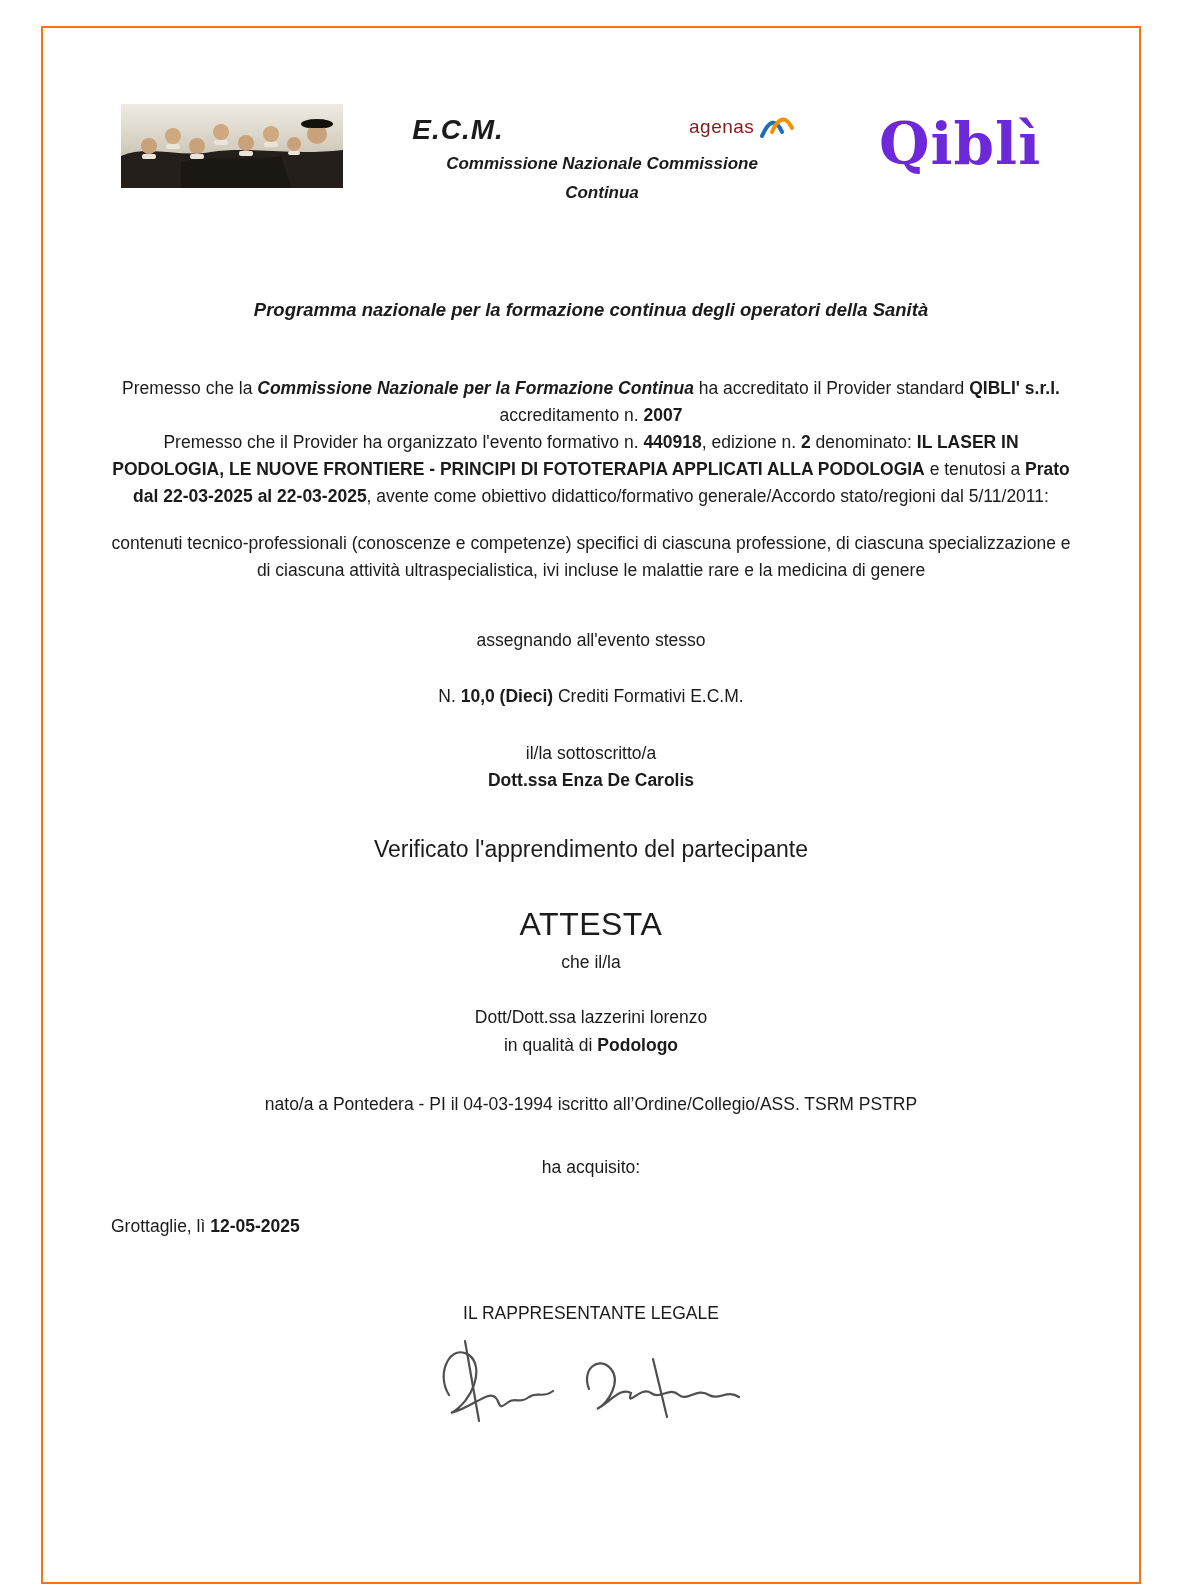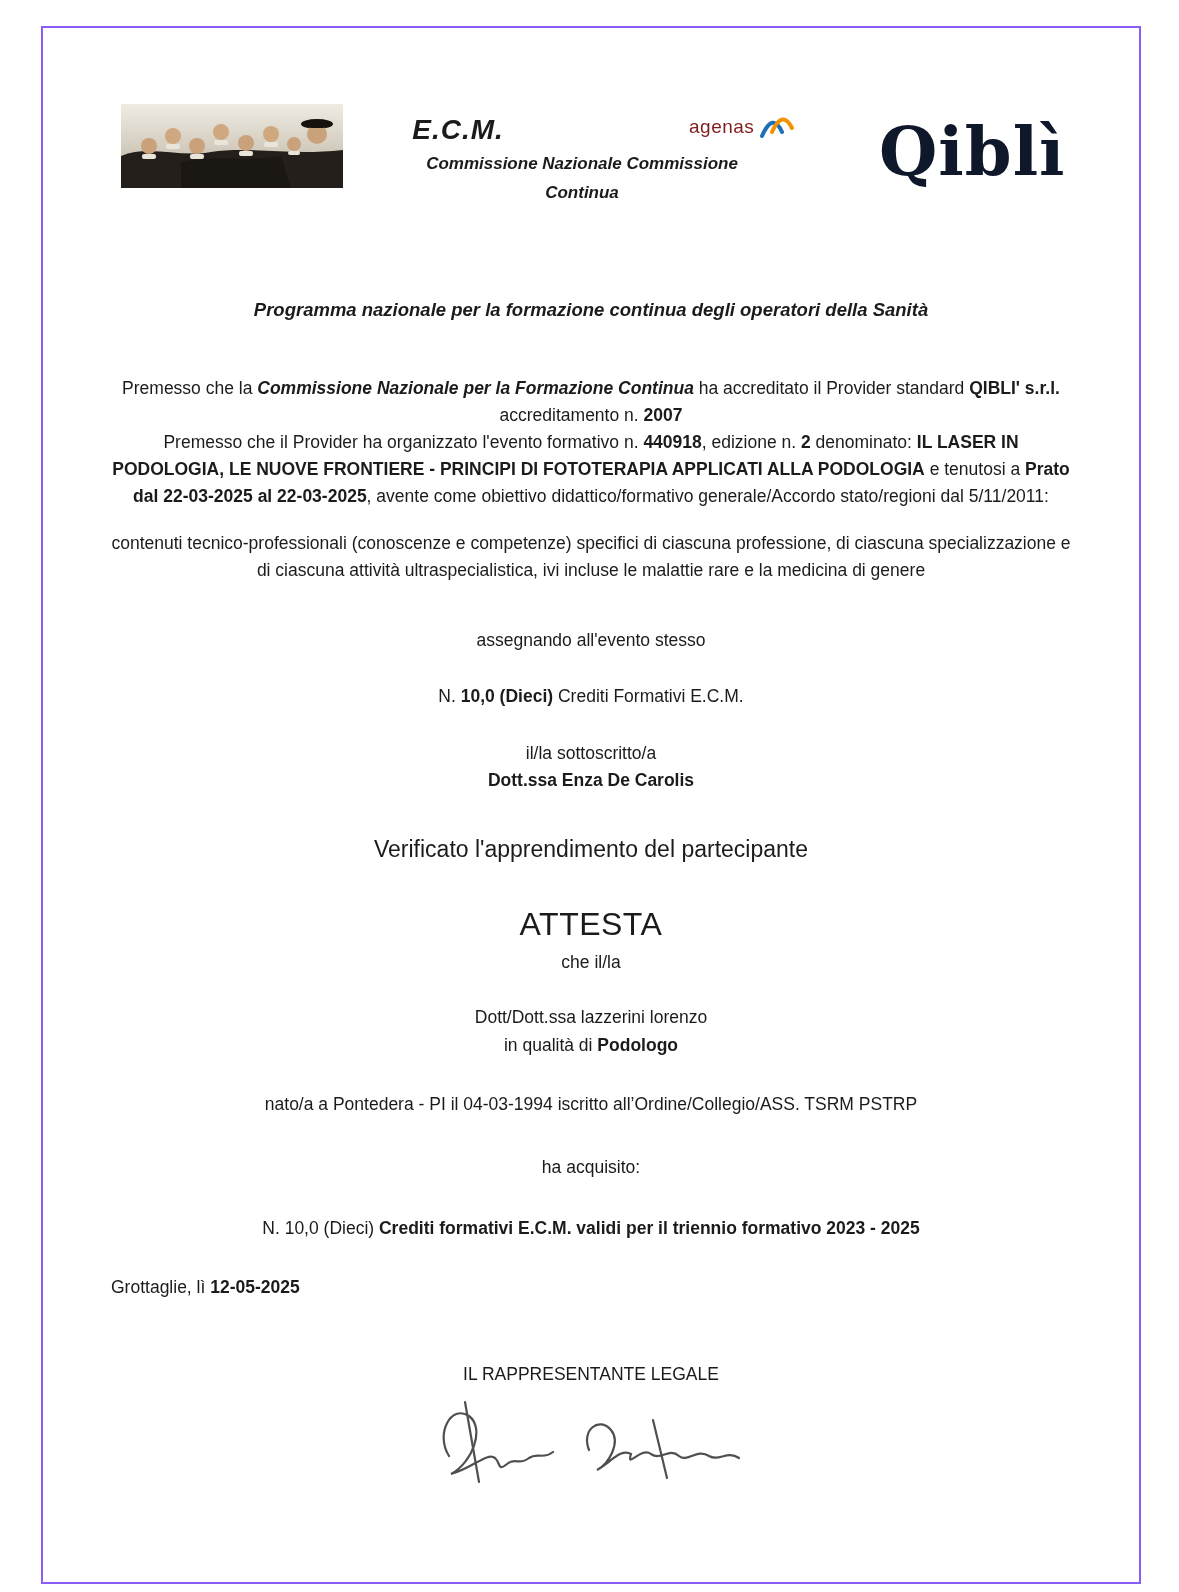--- a/index.html
+++ b/index.html
@@ -6,21 +6,21 @@
   body {
     width:1179px; height:1592px;
     background:#ffffff;
     font-family:"Liberation Sans", sans-serif;
     color:#1b1b1b;
     position:relative;
     overflow:hidden;
   }
   .frame {
     position:absolute; left:41px; top:26px; right:38px; bottom:8px;
-    border:2px solid #8b5cf6;
+    border:2px solid #f97316;
     background:#ffffff;
   }
   .content {
     position:relative;
     padding:0 68px;
     text-align:center;
     font-size:17.5px;
     line-height:1.55;
   }
   p { margin:0; }
@@ -29,33 +29,33 @@
 
   
   .header { position:relative; height:136px; margin-top:76px; }
   .painting { position:absolute; left:10px; top:0; width:222px; height:84px; }
   .ecm-title {
     position:absolute; left:272px; top:4px; width:150px;
     text-align:center; font-size:28px; font-weight:bold; font-style:italic;
     letter-spacing:1px;
   }
   .ecm-sub {
-    position:absolute; left:256px; top:46px; width:430px;
+    position:absolute; left:276px; top:46px; width:430px;
     text-align:center; font-weight:bold; font-style:italic;
     font-size:17px; line-height:1.7;
   }
   .agenas {
     position:absolute; left:578px; top:8px;
     display:flex; align-items:center; gap:2px;
   }
   .agenas-text { color:#7f1d1d; font-size:19px; letter-spacing:.5px; }
   .qibli {
     position:absolute; left:768px; top:-4px;
     font-family:"DejaVu Serif", serif;
-    font-size:67px; color:#0f172a; font-weight:600;
+    font-size:58px; color:#6d28d9; font-weight:600;
     letter-spacing:1px;
   }
 
   
   .program-title  { margin-top:56px; font-size:18.5px; }
   .block-premesso { margin-top:50px; }
   .contenuti      { margin-top:20px; }
   .assegnando     { margin-top:42px; }
   .crediti        { margin-top:29px; }
   .sottoscritto-block { margin-top:30px; }
@@ -147,21 +147,20 @@
 
     <div class="partecipante-block">
       <p>Dott/Dott.ssa lazzerini lorenzo</p>
       <p><span>in qualità di </span><span class="b">Podologo</span></p>
     </div>
 
     <p class="nascita">nato/a a Pontedera - PI il 04-03-1994 iscritto all’Ordine/Collegio/ASS. TSRM PSTRP</p>
 
     <p class="acquisito">ha acquisito:</p>
 
-    <p class="crediti-finali"><span>N. 10,0 (Dieci) </span><span class="b">Crediti formativi E.C.M. validi per il triennio formativo 2023 - 2025</span></p>
 
     <p class="luogo"><span>Grottaglie, lì </span><span class="b">12-05-2025</span></p>
 
     <p class="firma-label">IL RAPPRESENTANTE LEGALE</p>
 
     <div class="signature-wrap">
       <svg width="340" height="110" viewBox="0 0 340 110">
         <g fill="none" stroke="#3d3d3d" stroke-width="2.2" stroke-linecap="round" opacity="0.9">
           <path d="M28 66 C 14 44, 30 14, 48 26 C 64 38, 52 72, 30 84 C 52 78, 66 62, 74 68 C 80 73, 76 82, 86 74 C 94 67, 98 76, 108 68 C 116 62, 122 70, 132 62"></path>
           <path d="M44 12 L 58 92"></path>

